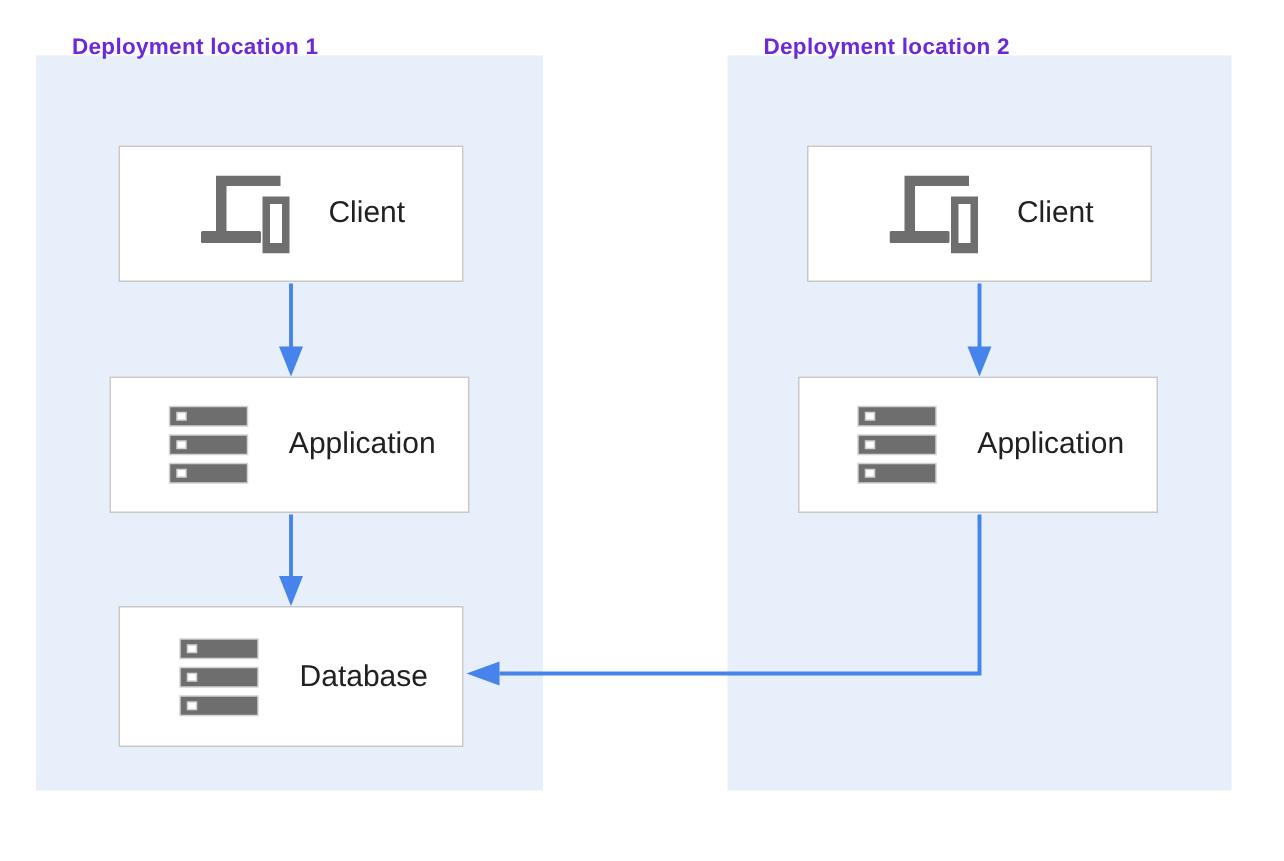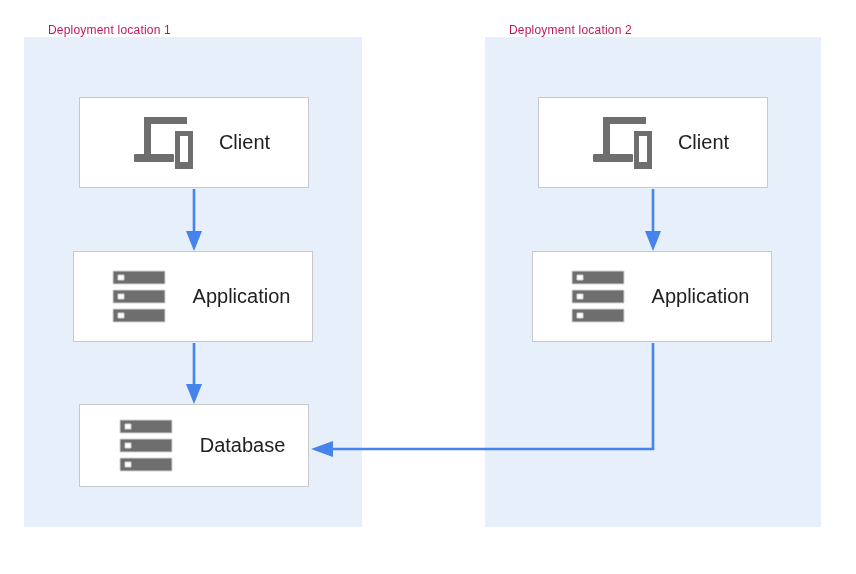--- a/index.html
+++ b/index.html
@@ -16,40 +16,40 @@
     top:37px;
     height:490px;
     background:#e6effa;
   }
   #panel-1 { left:24px;  width:338px; }
   #panel-2 { left:485px; width:336px; }
   .panel-label {
     position:absolute;
     top:23px;
     left:24px;
-    font-size:12px;
-    font-weight:400;
-    color:#be185d;
+    font-size:15px;
+    font-weight:700;
+    color:#6d28d9;
     letter-spacing:0.2px;
     white-space:nowrap;
   }
   .node {
     position:absolute;
     height:91px;
     background:#ffffff;
     border:1px solid #c8c8c8;
     box-sizing:border-box;
     display:flex;
     align-items:center;
     padding-left:16px;
     justify-content:center;
   }
   #node-client-1      { left:79px;  top:97px;  width:230px; }
   #node-application-1 { left:73px;  top:251px; width:240px; }
-  #node-database-1    { left:79px;  top:404px; width:230px; height:83px; }
+  #node-database-1    { left:79px;  top:404px; width:230px; height:94px; }
   #node-client-2      { left:538px; top:97px;  width:230px; }
   #node-application-2 { left:532px; top:251px; width:240px; }
   .node .icon { flex:0 0 auto; display:block; }
   .node .node-label {
     margin-left:25px;
     font-size:20px;
     color:#212121;
     white-space:nowrap;
   }
   #edges {

